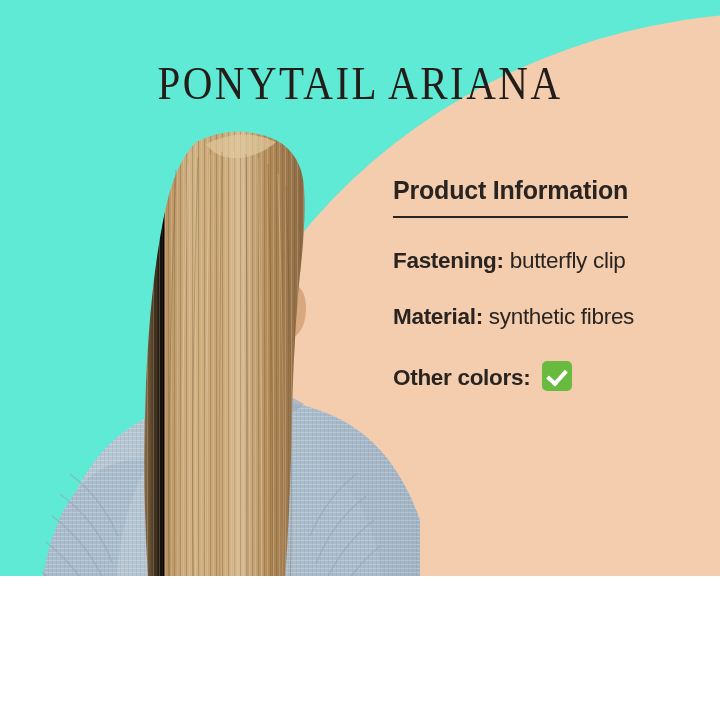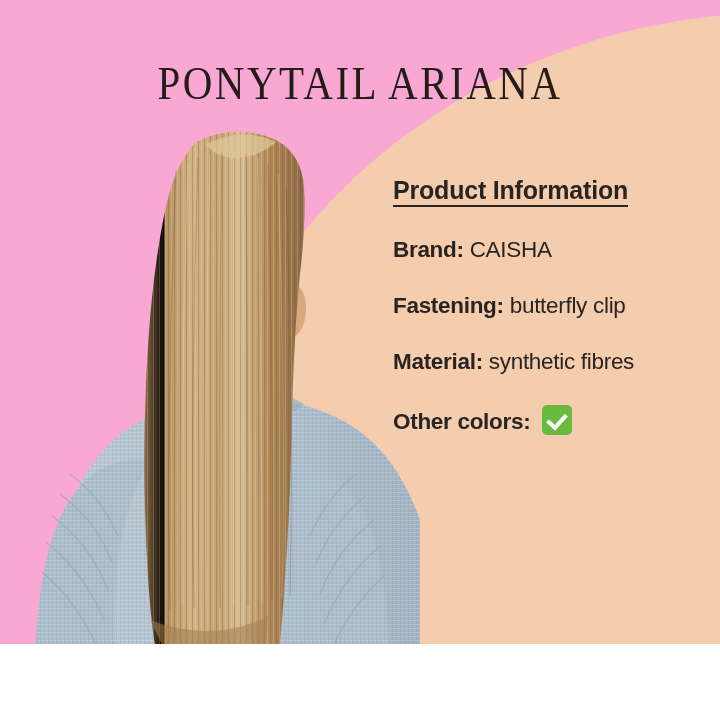--- a/index.html
+++ b/index.html
@@ -3,22 +3,22 @@
 <meta charset="utf-8">
 <style>
   html,body{margin:0;padding:0;}
   body{
     width:720px;height:720px;
     font-family:"Liberation Sans", sans-serif;
     overflow:hidden;
   }
   #stage{
     position:relative;
-    width:720px;height:644px;
-    background:#f9a8d4;
+    width:720px;height:576px;
+    background:#5eead4;
     overflow:hidden;
   }
 
   
   .peach-blob{
     position:absolute;
     left:150px; top:55px;
     width:1180px; height:1400px;
     background:#f3cdae;
     border-radius:50% 50% 0 0 / 38% 38% 0 0;
@@ -62,21 +62,21 @@
     position:absolute;
     left:393px; top:176px;
     width:327px;
     z-index:30;
     color:#2a2420;
   }
   .info-heading{
     font-size:25px;
     font-weight:bold;
     letter-spacing:-0.2px;
-    padding-bottom:0;
+    padding-bottom:11px;
     border-bottom:2.5px solid #2a2420;
     display:inline-block;
     margin-bottom:31px;
   }
   .row{
     font-size:22.5px;
     line-height:1.1;
     margin-bottom:31px;
     white-space:nowrap;
     letter-spacing:-0.3px;
@@ -220,24 +220,20 @@
       <path d="M278 174 q8 246 4 424"></path>
     </g>
   </svg>
 
   <div class="title">PONYTAIL ARIANA</div>
 
   <div class="info">
 
     <div class="info-heading">Product Information</div>
 
-    <div class="row">
-      <span class="k">Brand:</span>
-      <span class="v">CAISHA</span>
-    </div>
 
     <div class="row">
       <span class="k">Fastening:</span>
       <span class="v">butterfly clip</span>
     </div>
 
     <div class="row">
       <span class="k">Material:</span>
       <span class="v">synthetic fibres</span>
     </div>

